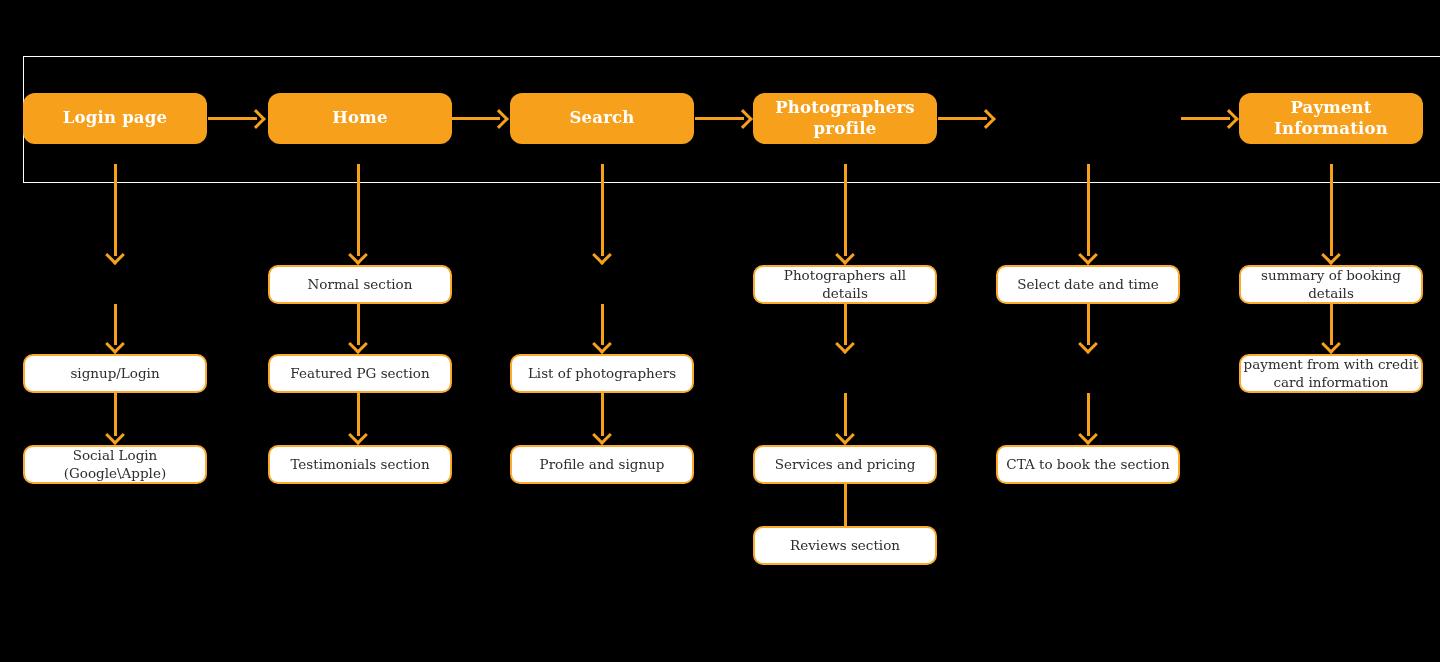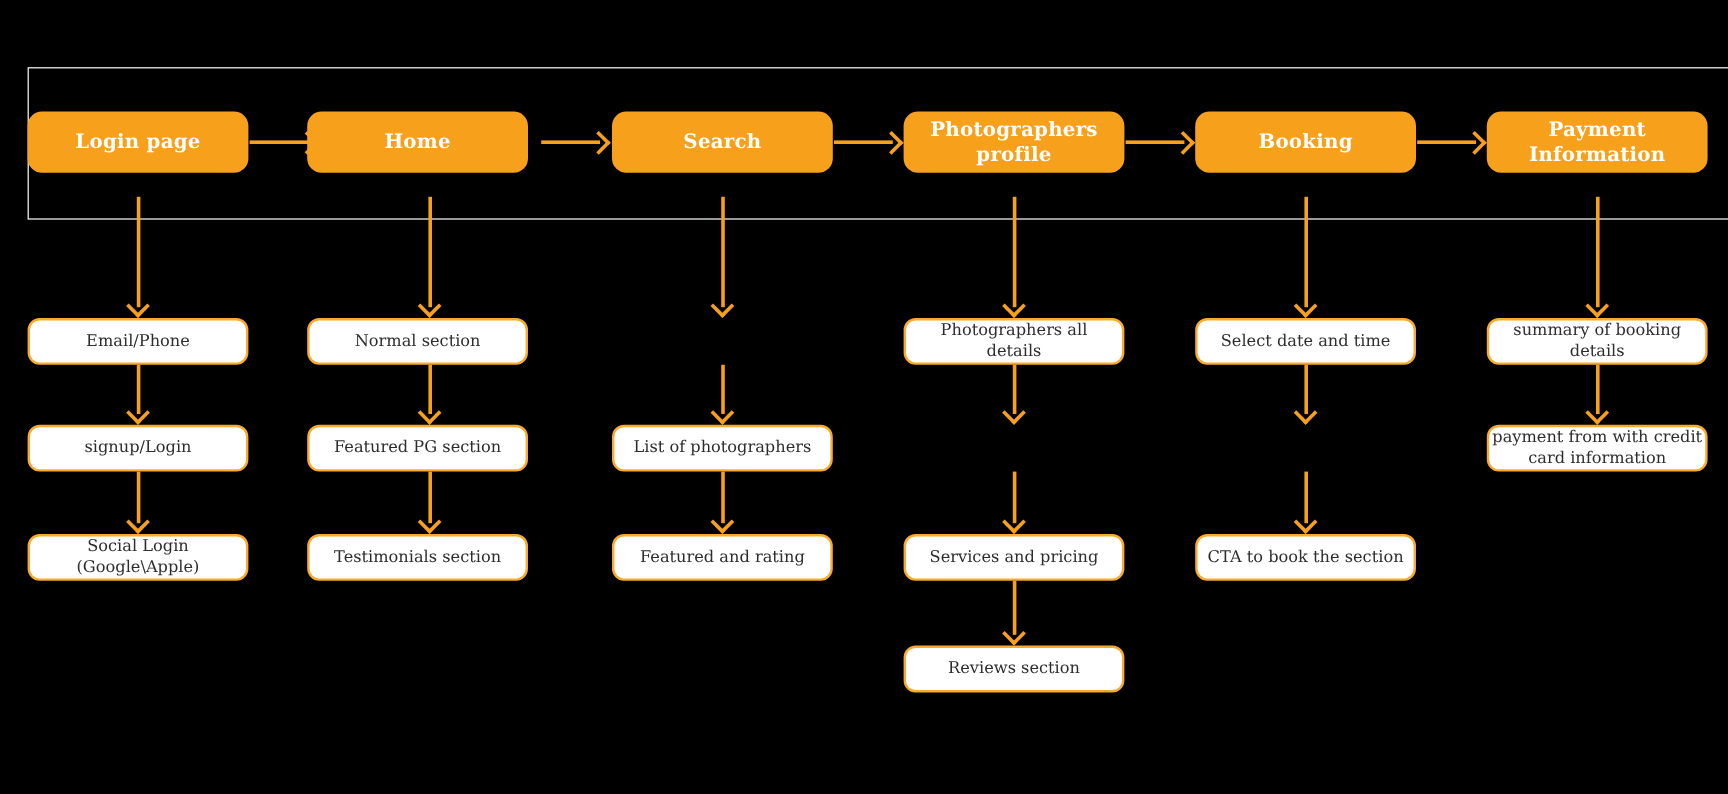--- a/index.html
+++ b/index.html
@@ -44,44 +44,43 @@
     border-right:3px solid var(--orange);border-bottom:3px solid var(--orange);
     transform:rotate(45deg);
   }
   .harrow{position:absolute;top:117px;height:3px;width:49px;background:var(--orange);z-index:2;}
   .harrow::after{
     content:"";position:absolute;right:-6px;top:-5.5px;width:11px;height:11px;
     border-top:3px solid var(--orange);border-right:3px solid var(--orange);
     transform:rotate(45deg);
   }
   
-  .cx0{left:23px}.cx1{left:256px}.cx2{left:510px}.cx3{left:753px}.cx4{left:996px}.cx5{left:1239px}
+  .cx0{left:23px}.cx1{left:268px}.cx2{left:510px}.cx3{left:753px}.cx4{left:996px}.cx5{left:1239px}
   
   .lx0{left:113.5px}.lx1{left:356.5px}.lx2{left:600.5px}.lx3{left:843.5px}.lx4{left:1086.5px}.lx5{left:1329.5px}
   
-  .ry-h{top:93px}.ry-a{top:265px}.ry-b{top:354px}.ry-c{top:445px}.ry-d{top:538px}
+  .ry-h{top:93px}.ry-a{top:265px}.ry-b{top:354px}.ry-c{top:445px}.ry-d{top:526px}
   
   .v-ha{top:164px;height:92px}
   .v-ab{top:304px;height:41px}
   .v-bc{top:393px;height:43px}
   .v-cd{top:484px;height:45px}
   
   .hx0{left:208px}.hx1{left:451px}.hx2{left:695px}.hx3{left:938px}.hx4{left:1181px}
 </style>
 </head>
 <body>
 
 <div class="canvas">
 
   <div class="frame"></div>
 
   <div class="hbox cx0 ry-h" data-align="center">Login page</div>
   <div class="harrow hx0"></div>
   <div class="varrow lx0 v-ha"></div>
-  <div class="cbox cx0 ry-a" data-align="center">Email/Phone</div>
   <div class="varrow lx0 v-ab"></div>
   <div class="cbox cx0 ry-b" data-align="center">signup/Login</div>
   <div class="varrow lx0 v-bc"></div>
   <div class="cbox cx0 ry-c" data-align="left">Social Login
 (Google\Apple)</div>
 
   <div class="hbox cx1 ry-h" data-align="center">Home</div>
   <div class="harrow hx1"></div>
   <div class="varrow lx1 v-ha"></div>
   <div class="cbox cx1 ry-a" data-align="center">Normal section</div>
@@ -89,35 +88,34 @@
   <div class="cbox cx1 ry-b" data-align="center">Featured PG section</div>
   <div class="varrow lx1 v-bc"></div>
   <div class="cbox cx1 ry-c" data-align="center">Testimonials section</div>
 
   <div class="hbox cx2 ry-h" data-align="center">Search</div>
   <div class="harrow hx2"></div>
   <div class="varrow lx2 v-ha"></div>
   <div class="varrow lx2 v-ab"></div>
   <div class="cbox cx2 ry-b" data-align="center">List of photographers</div>
   <div class="varrow lx2 v-bc"></div>
-  <div class="cbox cx2 ry-c" data-align="center">Featured and rating</div>
+  <div class="cbox cx2 ry-c" data-align="center">Profile and signup</div>
 
   <div class="hbox cx3 ry-h" data-align="center">Photographers
 profile</div>
   <div class="harrow hx3"></div>
   <div class="varrow lx3 v-ha"></div>
   <div class="cbox cx3 ry-a" data-align="center">Photographers all
 details</div>
   <div class="varrow lx3 v-ab"></div>
   <div class="varrow lx3 v-bc"></div>
   <div class="cbox cx3 ry-c" data-align="center">Services and pricing</div>
   <div class="varrow lx3 v-cd"></div>
   <div class="cbox cx3 ry-d" data-align="center">Reviews section</div>
 
-  <div class="hbox cx4 ry-h" data-align="center">Booking</div>
   <div class="harrow hx4"></div>
   <div class="varrow lx4 v-ha"></div>
   <div class="cbox cx4 ry-a" data-align="center">Select date and time</div>
   <div class="varrow lx4 v-ab"></div>
   <div class="varrow lx4 v-bc"></div>
   <div class="cbox cx4 ry-c" data-align="center">CTA to book the section</div>
 
   <div class="hbox cx5 ry-h" data-align="left">Payment
 Information</div>
   <div class="varrow lx5 v-ha"></div>

